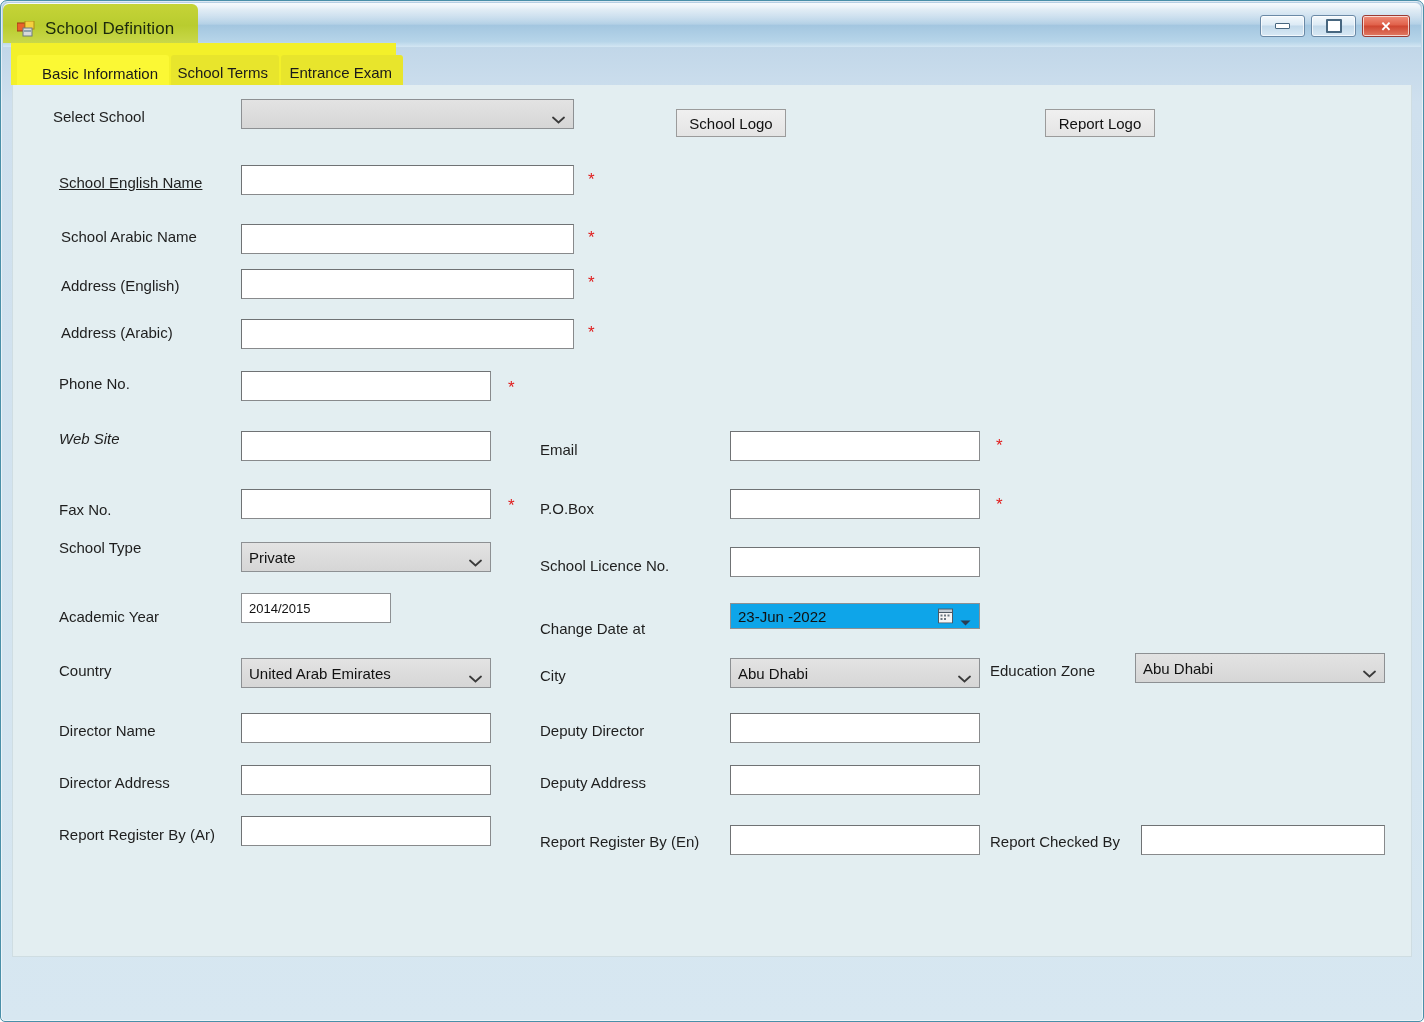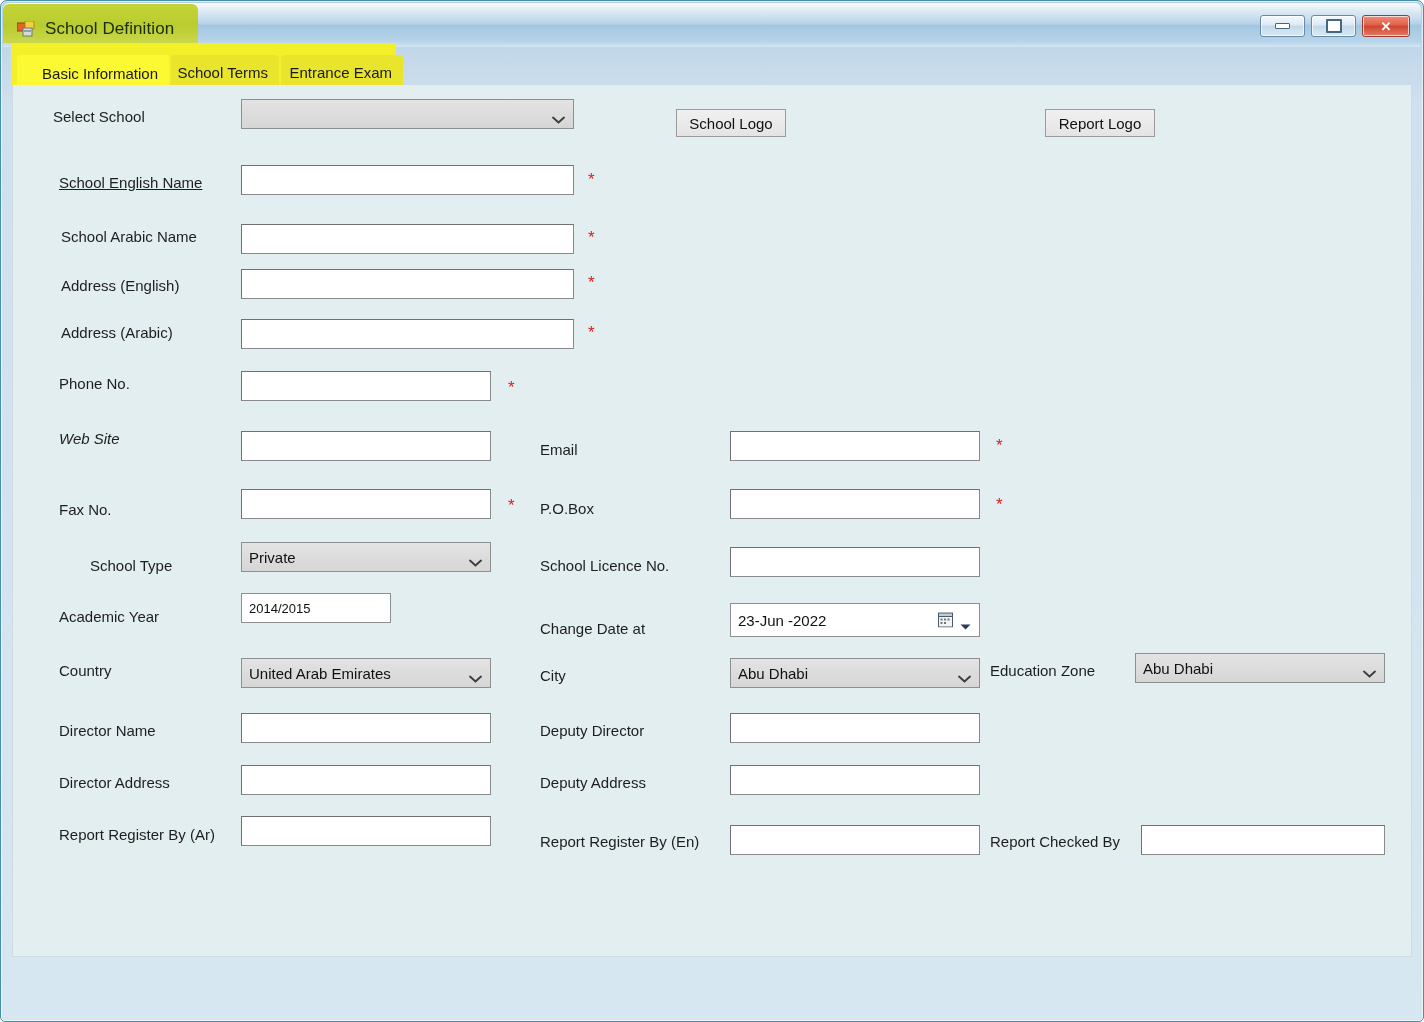--- a/index.html
+++ b/index.html
@@ -199,23 +199,23 @@
     height: 30px;
   }
   .readonly-text {
     position: absolute; left: 7px; top: 50%;
     transform: translateY(-50%);
     font-size: 13px; color: #111; white-space: nowrap;
   }
   .datebox {
     position: absolute;
     box-sizing: border-box;
-    background: #ffffff;
+    background: #0ea5e9;
     border: 1px solid #8d9093;
-    height: 34px;
+    height: 26px;
   }
   .date-text {
     position: absolute; left: 7px; top: 50%;
     transform: translateY(-50%);
     font-size: 15px; color: #111; white-space: nowrap;
   }
   .cal-icon {
     position: absolute; right: 26px; top: 50%;
     transform: translateY(-50%);
     width: 15px; height: 15px;
@@ -332,21 +332,21 @@
     <div class="txt" style="left:717px; top:346px; width:250px;"></div>
     <div class="req" style="left:983px; top:352px;">*</div>
 
     <div class="lbl" style="left:46px; top:417px;">Fax No.</div>
     <div class="txt" style="left:228px; top:404px; width:250px;"></div>
     <div class="req" style="left:495px; top:412px;">*</div>
     <div class="lbl" style="left:527px; top:416px;">P.O.Box</div>
     <div class="txt" style="left:717px; top:404px; width:250px;"></div>
     <div class="req" style="left:983px; top:411px;">*</div>
 
-    <div class="lbl" style="left:46px; top:473px;margin-left:31px;">School Type</div>
+    <div class="lbl" style="left:46px; top:455px;">School Type</div>
     <div class="combo" style="left:228px; top:457px; width:250px;">
       <span class="combo-text">Private</span>
       <span class="chev">
         <svg width="13" height="8" viewBox="0 0 13 8">
             <path d="M1 1.5 L6.5 6.5 L12 1.5" stroke="#3a3a3a" stroke-width="1.8" fill="none" stroke-linecap="round"></path>
           </svg>
       </span>
     </div>
     <div class="lbl" style="left:527px; top:473px;">School Licence No.</div>
     <div class="txt" style="left:717px; top:462px; width:250px;"></div>

